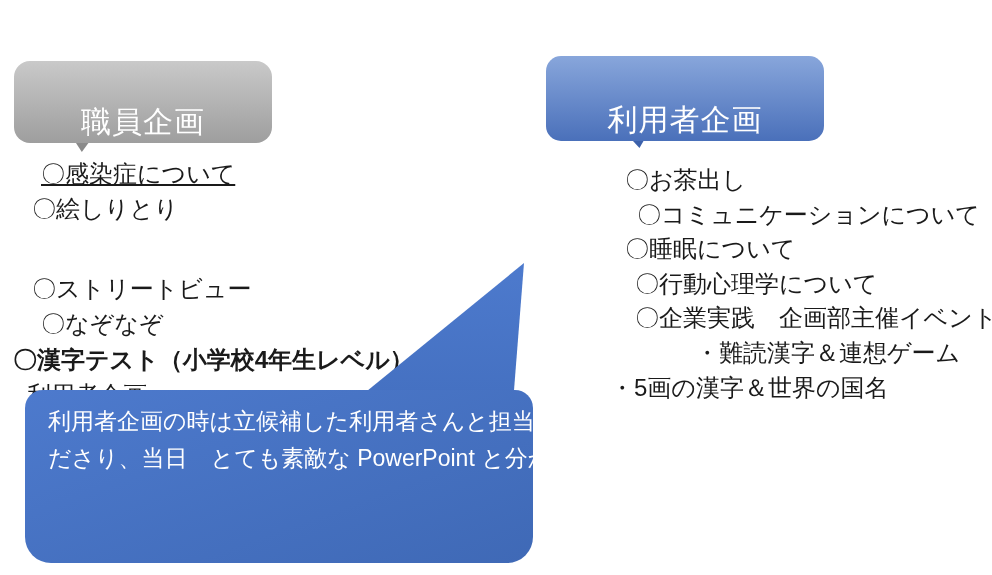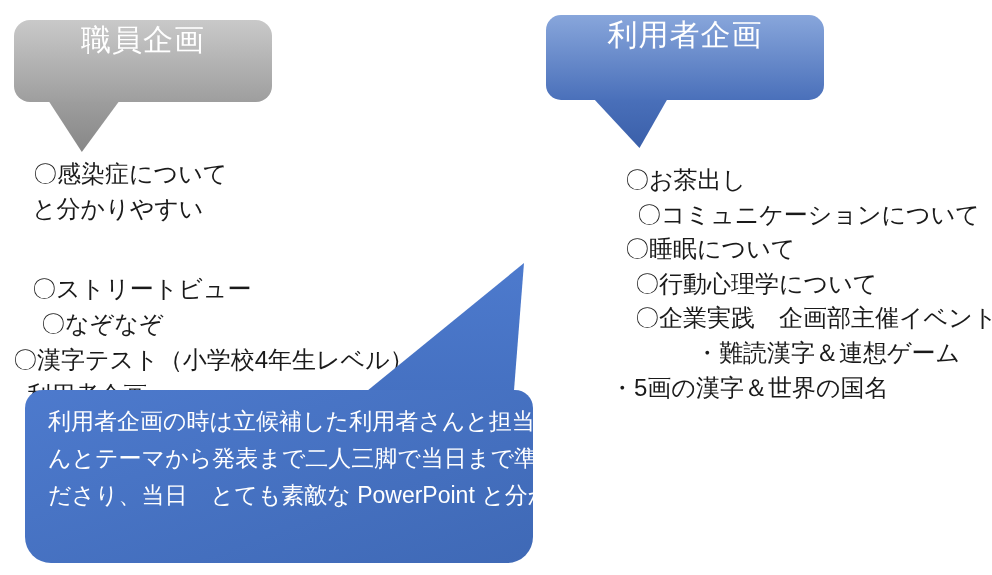--- a/index.html
+++ b/index.html
@@ -7,22 +7,22 @@
     width:992px; height:575px;
     position:relative;
     background:#ffffff;
     overflow:hidden;
     font-family:"Liberation Sans","DejaVu Sans",sans-serif;
   }
 
   
   .bubble {
     position:absolute;
-    display:flex; align-items:flex-start; justify-content:center;
-    color:#ffffff; font-size:30px; letter-spacing:1px;
+    display:flex; align-items:flex-end; justify-content:center;
+    color:#ffffff; font-size:30px; letter-spacing:1px;margin-top:41px;
   }
   .bubble-staff {
     left:14px; top:20px; width:258px; height:82px; border-radius:16px;
     background:linear-gradient(180deg, var(--staff_bubble_top), var(--staff_bubble_bottom));
   }
   .bubble-staff-tail {
     position:absolute; left:48px; top:100px; width:72px; height:52px;
     background:linear-gradient(180deg, var(--staff_bubble_bottom), var(--staff_tail_tip));
     clip-path:polygon(0 0, 100% 0, 47% 100%);
   }
@@ -34,25 +34,25 @@
     position:absolute; left:593px; top:98px; width:75px; height:50px;
     background:linear-gradient(180deg, var(--user_bubble_bottom), var(--user_tail_tip));
     clip-path:polygon(0 0, 100% 0, 62% 100%);
   }
 
   
   .list { position:absolute; color:var(--text); font-size:24px; white-space:nowrap; }
   .list-staff { left:13px; top:156px; line-height:35.4px; }
   .list-user  { left:610px; top:163px; line-height:34.6px; }
 
-  .list-staff .li:nth-child(1){ margin-left:20px; }
+  .list-staff .li:nth-child(1){ margin-left:28px;text-decoration:underline; }
   .list-staff .li:nth-child(2){ margin-left:19px; }
   .list-staff .li:nth-child(3){ margin-left:19px;margin-top:44px; }
   .list-staff .li:nth-child(4){ margin-left:28px; }
-  .list-staff .li:nth-child(5){ margin-left:0; }
+  .list-staff .li:nth-child(5){ margin-left:0;font-weight:bold; }
   .list-staff .li:nth-child(6){ margin-left:14px; }
 
   .list-user .li:nth-child(1){ margin-left:15px; }
   .list-user .li:nth-child(2){ margin-left:27px; }
   .list-user .li:nth-child(3){ margin-left:15px; }
   .list-user .li:nth-child(4){ margin-left:25px; }
   .list-user .li:nth-child(5){ margin-left:25px; }
   .list-user .li:nth-child(6){ margin-left:85px; }
   .list-user .li:nth-child(7){ margin-left:0; }
 
@@ -80,35 +80,34 @@
   <span>職員企画</span>
 </div>
 
 <div class="bubble-user-tail"></div>
 <div class="bubble bubble-user">
   <span>利用者企画</span>
 </div>
 
 <div class="list list-staff">
   <div class="li">〇感染症について</div>
-  <div class="li">と分かりやすい</div>
+  <div class="li">〇絵しりとり</div>
   <div class="li">〇ストリートビュー</div>
   <div class="li">〇なぞなぞ</div>
   <div class="li">〇漢字テスト（小学校4年生レベル）</div>
   <div class="li">利用者企画</div>
 </div>
 
 <div class="list list-user">
   <div class="li">〇お茶出し</div>
   <div class="li">〇コミュニケーションについて</div>
   <div class="li">〇睡眠について</div>
   <div class="li">〇行動心理学について</div>
   <div class="li">〇企業実践　企画部主催イベント</div>
   <div class="li">・難読漢字＆連想ゲーム</div>
   <div class="li">・5画の漢字＆世界の国名</div>
 </div>
 
 <div class="callout-tail"></div>
 <div class="callout-box">
   <div>利用者企画の時は立候補した利用者さんと担当職員さ</div>
-  <div>んとテーマから発表まで二人三脚で当日まで準備してく</div>
   <div>ださり、当日　とても素敵な PowerPoint と分かりやすい</div>
 </div>
 
 </body></html>

